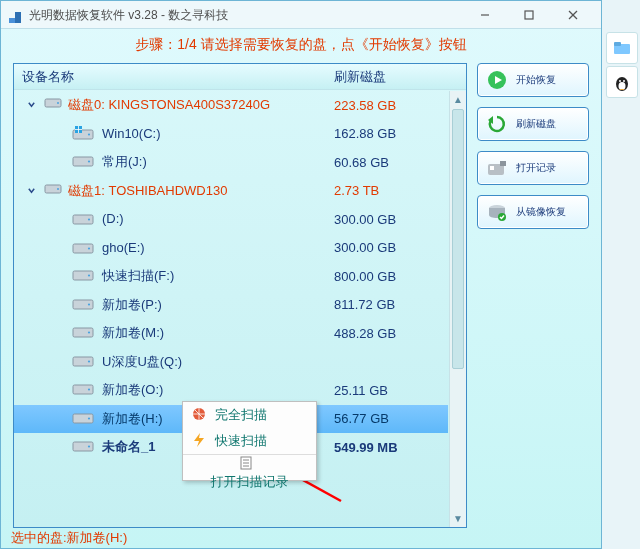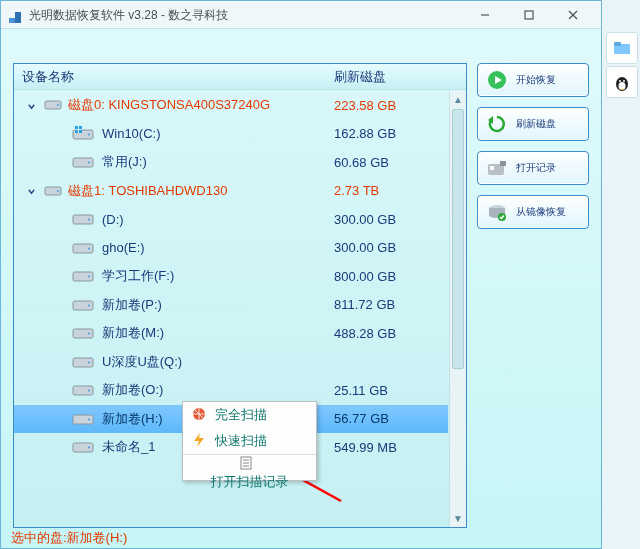--- a/index.html
+++ b/index.html
@@ -12,21 +12,21 @@
   .titlebar .close { color:#555; }
   .ticon { width:16px; height:16px; margin-right:6px; display:inline-block; }
   .steps { height:30px; line-height:30px; text-align:center; color:#e23a00; font-size:14px; }
   .main { display:flex; position:absolute; top:62px; bottom:20px; left:0; right:0; padding:0 12px 0 12px; }
   .panel { flex:0 0 454px; border:1px solid #3d8bc7; background:linear-gradient(180deg,#d9f8fa 0%,#c5f0f2 100%); position:relative; overflow:visible; }
   .head { display:flex; height:26px; line-height:26px; background:linear-gradient(180deg,#e6fcff,#c6f0f3); border-bottom:1px solid #bfe4ea; color:#1a3a7a; font-weight:500; }
   .head .c1 { width:320px; padding-left:8px; }
   .head .c2 { flex:1; }
   .rows { position:absolute; top:27px; left:0; right:18px; bottom:0; overflow:visible; }
   .row { display:flex; align-items:center; height:28.5px; }
-  .row .cdev { flex:0 0 320px; display:flex; align-items:center; }
+  .row .cdev { flex:0 0 320px; display:flex; align-items:flex-start; }
   .row .csize { flex:1; color:#1a3a7a; }
   .row.sel { background:linear-gradient(180deg,#7fc8ff,#5eb8f9); }
   .row.sel .csize, .row.sel .vname { color:#063a6a; }
   .chev { width:14px; text-align:center; color:#2b4b8b; display:inline-block; }
   .chev svg{ vertical-align:middle; }
   .dicon { width:18px; height:14px; display:inline-block; margin:0 6px; }
   .vicon { width:22px; height:16px; display:inline-block; margin:0 8px 0 0; }
   .dname { color:#e23a00; }
   .dsize { color:#e23a00 !important; }
   .vname { color:#1a3a7a; }
@@ -74,20 +74,21 @@
           </svg>
       </span>
       <span class="wbtn close">
         <svg width="10" height="10" viewBox="0 0 10 10">
             <line x1="1" y1="1" x2="9" y2="9" stroke="#555" stroke-width="1.3"></line>
             <line x1="9" y1="1" x2="1" y2="9" stroke="#555" stroke-width="1.3"></line>
           </svg>
       </span>
     </div>
 
+    <div class="steps">步骤：1/4 请选择需要恢复的盘，点《开始恢复》按钮</div>
 
     <div class="main">
       <div class="panel">
         <div class="head">
           <div class="c1">设备名称</div>
           <div class="c2">刷新磁盘</div>
         </div>
         <div class="rows" id="rows">
             <div class="row">
               <div class="cdev">
@@ -164,21 +165,21 @@
               </div>
               <div class="csize">300.00 GB</div>
             </div>
             <div class="row" style="position: relative;">
               <div class="cdev">
                 <span class="pad1"></span>
                 <span class="vicon"><svg width="22" height="16" viewBox="0 0 22 16">
                     <rect x="1" y="4" width="20" height="9" rx="1.5" fill="#c9d3da" stroke="#8897a3"></rect>
                     <circle cx="17" cy="8.5" r="1.1" fill="#4aa3e0"></circle>
                   </svg></span>
-                <span class="vname">学习工作(F:)</span>
+                <span class="vname">快速扫描(F:)</span>
               </div>
               <div class="csize">800.00 GB</div>
             </div>
             <div class="row" style="position: relative;">
               <div class="cdev">
                 <span class="pad1"></span>
                 <span class="vicon"><svg width="22" height="16" viewBox="0 0 22 16">
                     <rect x="1" y="4" width="20" height="9" rx="1.5" fill="#c9d3da" stroke="#8897a3"></rect>
                     <circle cx="17" cy="8.5" r="1.1" fill="#4aa3e0"></circle>
                   </svg></span>
@@ -246,21 +247,21 @@
                   <span class="micon"><svg width="16" height="16" viewBox="0 0 16 16">
                       <rect x="3" y="2" width="10" height="12" fill="#fff" stroke="#888"></rect>
                       <line x1="5" y1="5" x2="11" y2="5" stroke="#888"></line>
                       <line x1="5" y1="8" x2="11" y2="8" stroke="#888"></line>
                       <line x1="5" y1="11" x2="11" y2="11" stroke="#888"></line>
                     </svg></span>
                   <span>打开扫描记录</span>
                 </div>
               </div>
             </div>
-            <div class="row" style="position: relative;">
+            <div class="row" style="position: relative; font-weight: bold;">
               <div class="cdev">
                 <span class="pad1"></span>
                 <span class="vicon"><svg width="22" height="16" viewBox="0 0 22 16">
                     <rect x="1" y="4" width="20" height="9" rx="1.5" fill="#c9d3da" stroke="#8897a3"></rect>
                     <circle cx="17" cy="8.5" r="1.1" fill="#4aa3e0"></circle>
                   </svg></span>
                 <span class="vname">未命名_1</span>
               </div>
               <div class="csize">549.99 MB</div>
             </div>

